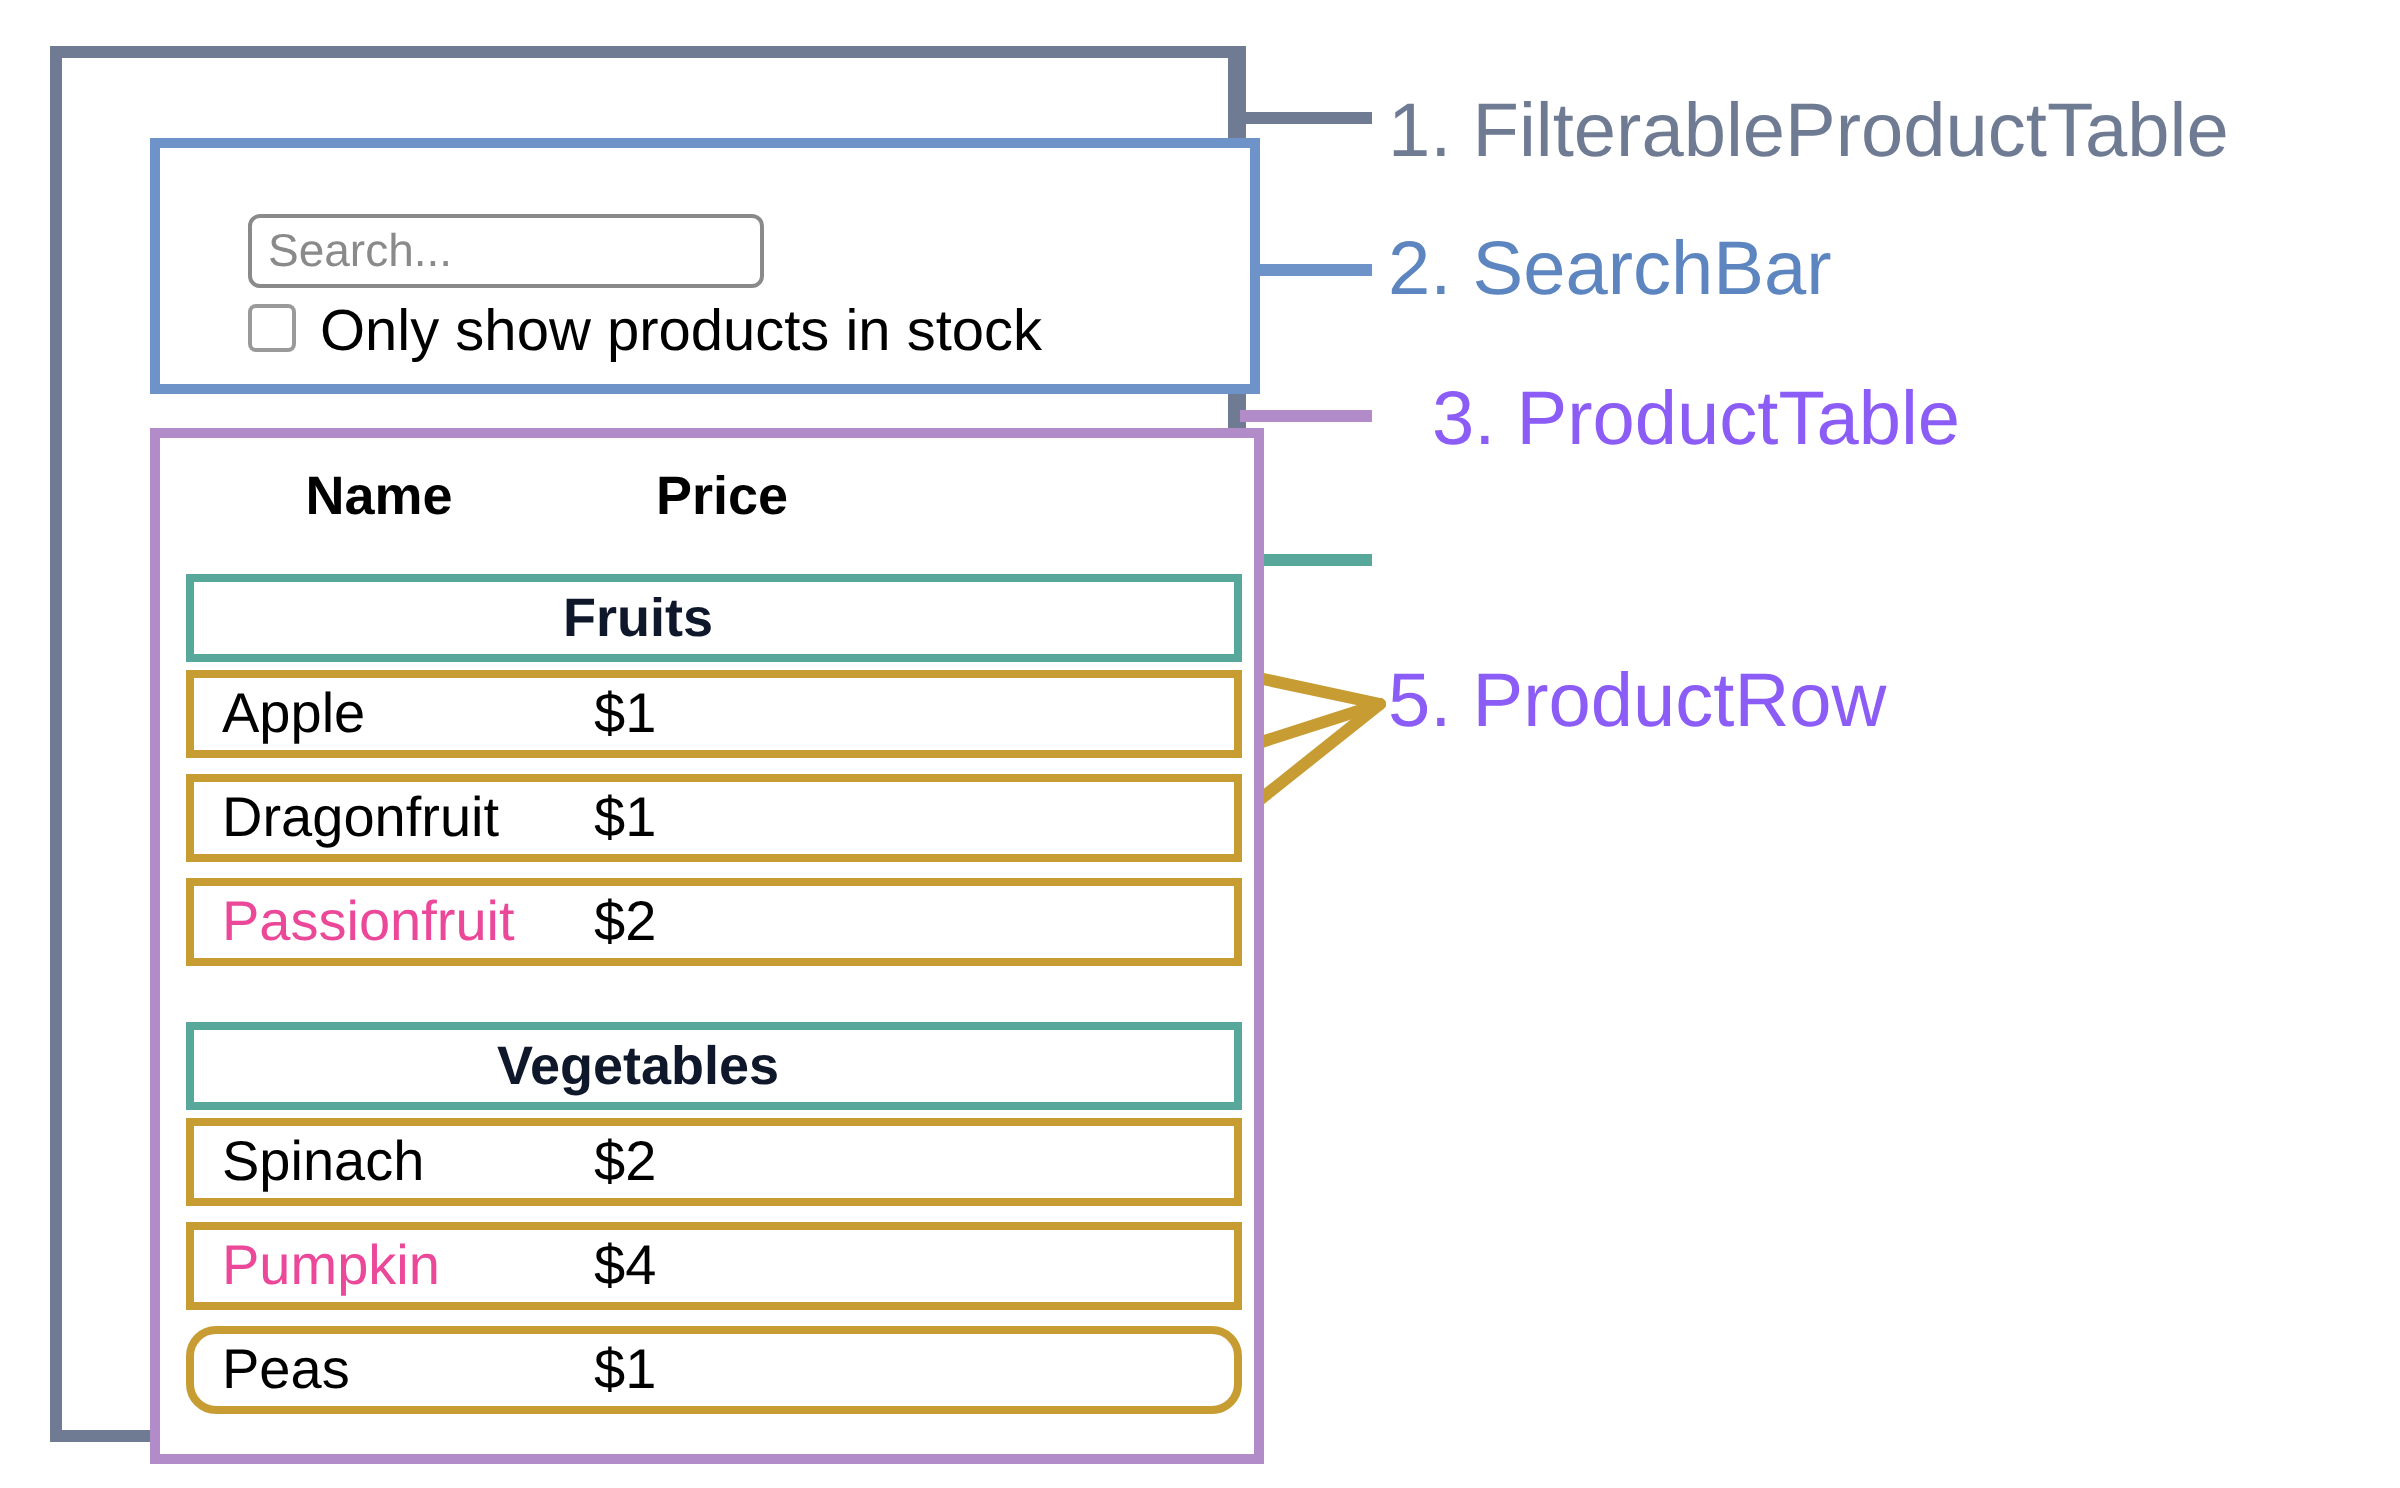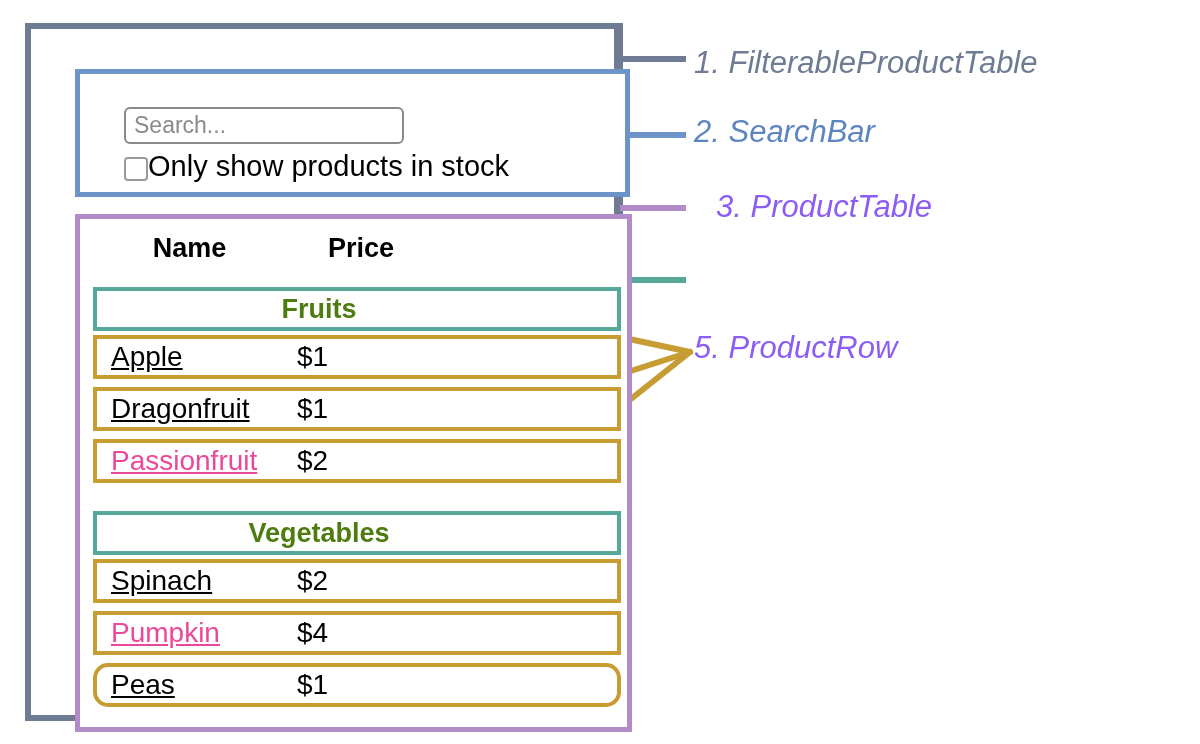--- a/index.html
+++ b/index.html
@@ -44,41 +44,42 @@
     width: 555px;
     height: 128px;
     border: 5px solid #6e93c8;
     box-sizing: border-box;
     background: #ffffff;
   }
   .search-input {
     position: absolute;
     left: 44px;
     top: 33px;
-    width: 280px;
+    width: 258px;
     height: 37px;
     border: 2px solid #8a8a8a;
     border-radius: 6px;
     box-sizing: border-box;
     background: #ffffff;
     font-family: "Liberation Sans", sans-serif;
     font-size: 23px;
     color: #a21caf;
     padding: 0 8px;
     line-height: 33px;
     outline: none;
   }
   .search-input::placeholder { color: #8a8a8a; opacity: 1; }
 
   .checkbox-row {
     position: absolute;
     left: 44px;
     top: 78px;
     display: flex;
-    align-items: flex-end;
+    align-items: flex-start;
+    gap: 12px;
   }
   .checkbox-box {
     width: 24px;
     height: 24px;
     border: 2px solid #9a9a9a;
     border-radius: 4px;
     box-sizing: border-box;
     background: #ffffff;
     flex: 0 0 auto;
   }
@@ -141,21 +142,21 @@
     box-sizing: border-box;
     background: #ffffff;
     display: flex;
     align-items: center;
     justify-content: center;
     margin-bottom: 4px;
   }
   .category-row .cat-label {
     font-weight: bold;
     font-size: 27px;
-    color: #4d7c0f;
+    color: #0f172a;
     position: relative;
     left: -38px;
   }
 
   .product-row {
     position: relative;
     height: 44px;
     border: 4px solid #c79c33;
     box-sizing: border-box;
     background: #ffffff;
@@ -164,38 +165,36 @@
     margin-bottom: 8px;
   }
   .product-row:last-child { margin-bottom: 0; border-radius: 15px; }
   .pr-name {
     width: 200px;
     padding-left: 14px;
     font-size: 28px;
     color: #000000;
     box-sizing: border-box;
     line-height: 1;
-    text-decoration: underline;
   }
   .pr-name.out-of-stock { color: #ec4899; }
   .pr-price {
     font-size: 28px;
     color: #000000;
     line-height: 1;
   }
   .group-gap { height: 20px; }
 
   
   .legend-item {
     position: absolute;
     font-family: "Liberation Sans", sans-serif;
-    font-size: 31px;
+    font-size: 38px;
     white-space: nowrap;
     line-height: 1;
-    font-style: italic;
   }
   .legend-1 { left: 694px; top: 47px;  color: #6e7b93; }
   .legend-2 { left: 694px; top: 116px; color: #5d85c0; }
   .legend-3 { left: 716px; top: 191px; color: #8b5cf6; }
   .legend-4 { left: 694px; top: 263px; color: #35806f; }
   .legend-5 { left: 694px; top: 332px; color: #8b5cf6; }
 
   
   #connectors {
     position: absolute;

